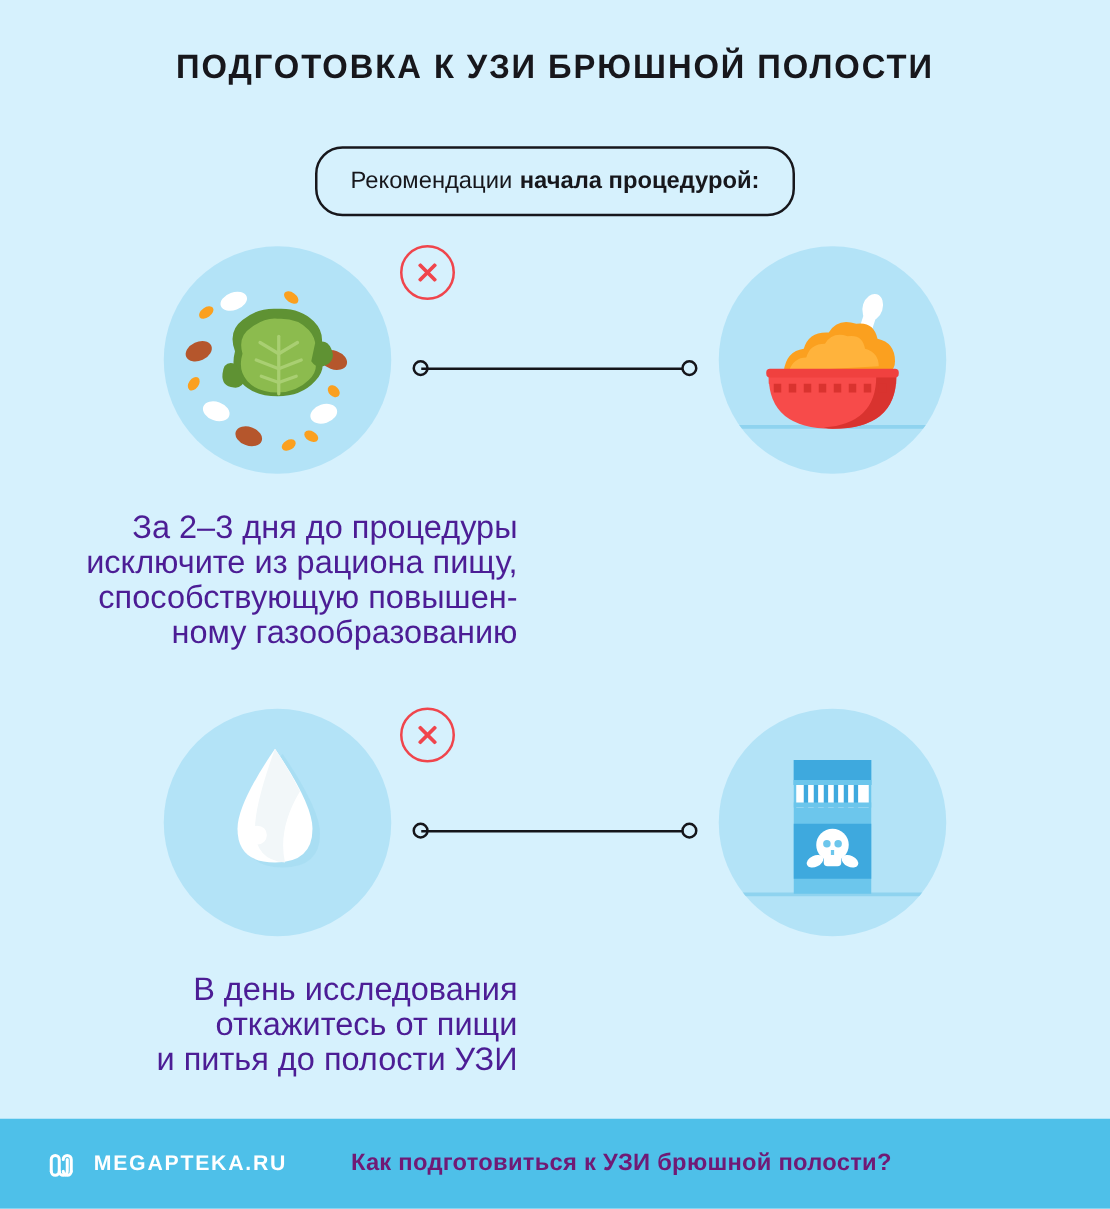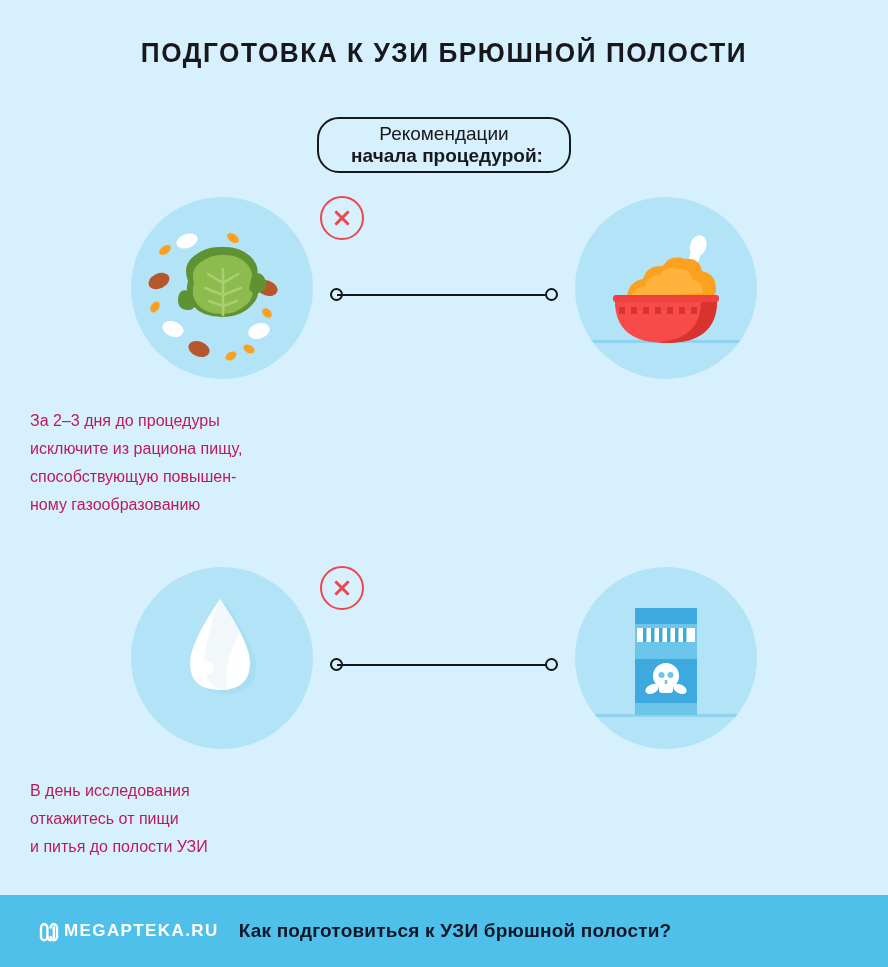--- a/index.html
+++ b/index.html
@@ -43,21 +43,20 @@
     border-radius: 22px;
     height: 56px;
     padding: 0 26px;
     display: flex;
     align-items: center;
     justify-content: center;
     font-size: 19px;
     color: #17171c;
     white-space: nowrap;
     background: transparent;
-    flex-direction: column;
   }
   .subtitle-pill .bold { font-weight: 700; margin-left: 6px; }
 
   
   .grid {
     position: absolute;
     top: 185px;
     left: 0;
     width: 888px;
   }
@@ -78,24 +77,24 @@
     width: 182px;
     height: 182px;
     border-radius: 50%;
     background: #b3e3f7;
     margin: 12px auto 0 auto;
     overflow: hidden;
   }
 
   .caption {
     margin-top: 28px;
-    text-align: left;
-    font-size: 16px;
+    text-align: right;
+    font-size: 26px;
     line-height: 28px;
-    color: #be185d;
+    color: #4c1d95;
     padding: 0 30px;
     white-space: pre-line;
   }
 
   
   .x-badge {
     position: absolute;
     width: 44px;
     height: 44px;
     border: 2px solid #f0454c;
@@ -155,33 +154,34 @@
     width: 888px;
     height: 72px;
     background: #4ec0e9;
     display: flex;
     align-items: center;
     padding-left: 34px;
   }
   .brand {
     display: flex;
     align-items: center;
+    gap: 11px;
   }
   .brand-name {
     color: #ffffff;
     font-size: 17px;
     font-weight: 800;
     letter-spacing: 1.4px;
     font-family: "Liberation Sans Narrow", "Liberation Sans", sans-serif;
   }
   .footer-text {
-    color: #0f172a;
+    color: #701a75;
     font-size: 19px;
     font-weight: 700;
-    margin-left: 20px;
+    margin-left: 51px;
     font-family: "Liberation Sans Narrow", "Liberation Sans", sans-serif;
     letter-spacing: 0.2px;
   }
 </style>
 </head>
 <body>
 
 <div class="page-title">ПОДГОТОВКА К УЗИ БРЮШНОЙ ПОЛОСТИ</div>
 
 <div class="subtitle-wrap">

